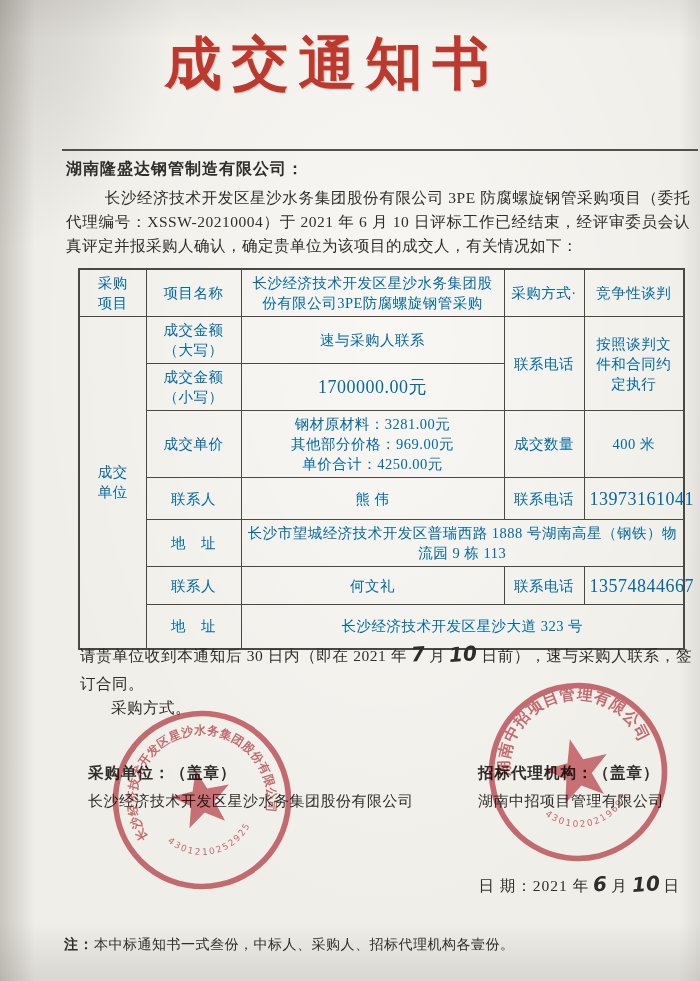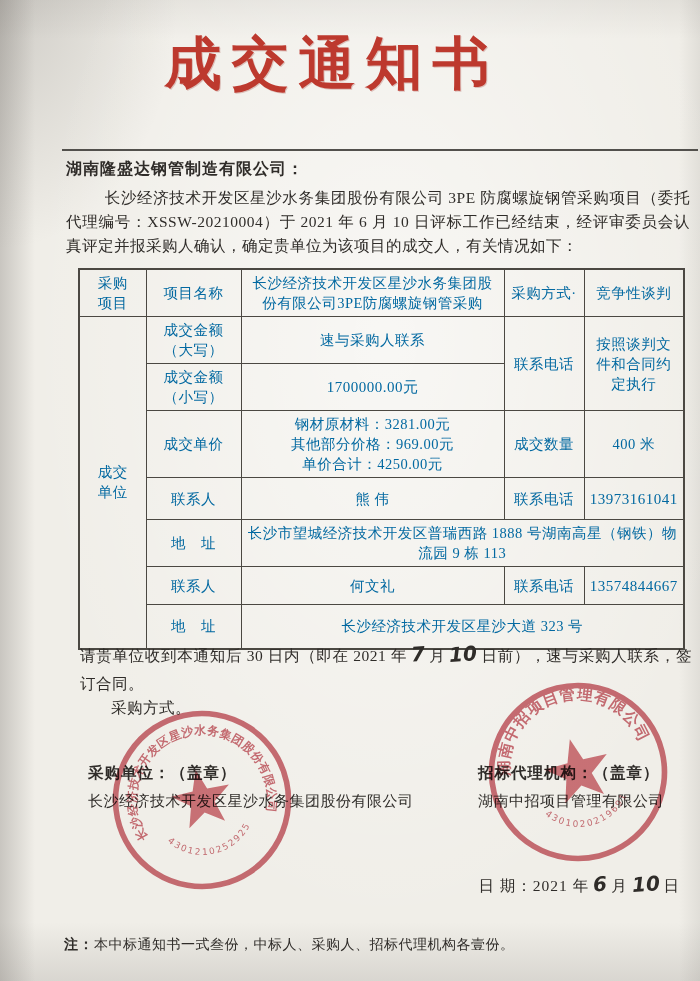--- a/index.html
+++ b/index.html
@@ -36,21 +36,21 @@
     border-collapse:collapse;table-layout:fixed;
     font-size:14.5px;color:#0369a1;
   }
   table.award td{
     border:1.5px solid #4b4842;text-align:center;vertical-align:middle;
     padding:3px 5px;line-height:20px;letter-spacing:0.5px;
   }
   table.award{border:2px solid #4b4842;}
   .pre{white-space:pre-line;}
   td.addr{text-align:left;padding-left:10px;}
-  td.num{font-size:15px;letter-spacing:0;}
+  td.num{font-size:18px;letter-spacing:0;}
   
   .notice{top:640px;left:80px;width:612px;font-size:15.5px;line-height:28px;text-align:justify;letter-spacing:0.5px;}
   .closing{top:698px;left:80px;width:400px;font-size:15.5px;text-indent:2em;letter-spacing:0.5px;}
   .hand{
     font-family:"DejaVu Sans",sans-serif;font-style:italic;font-weight:bold;
     font-size:20px;letter-spacing:0;padding:0 4px;display:inline-block;transform:rotate(-4deg);
   }
   
   .sig-label{font-size:15.5px;font-weight:bold;letter-spacing:1px;}
   .sig-name{font-size:15px;letter-spacing:0.5px;}

